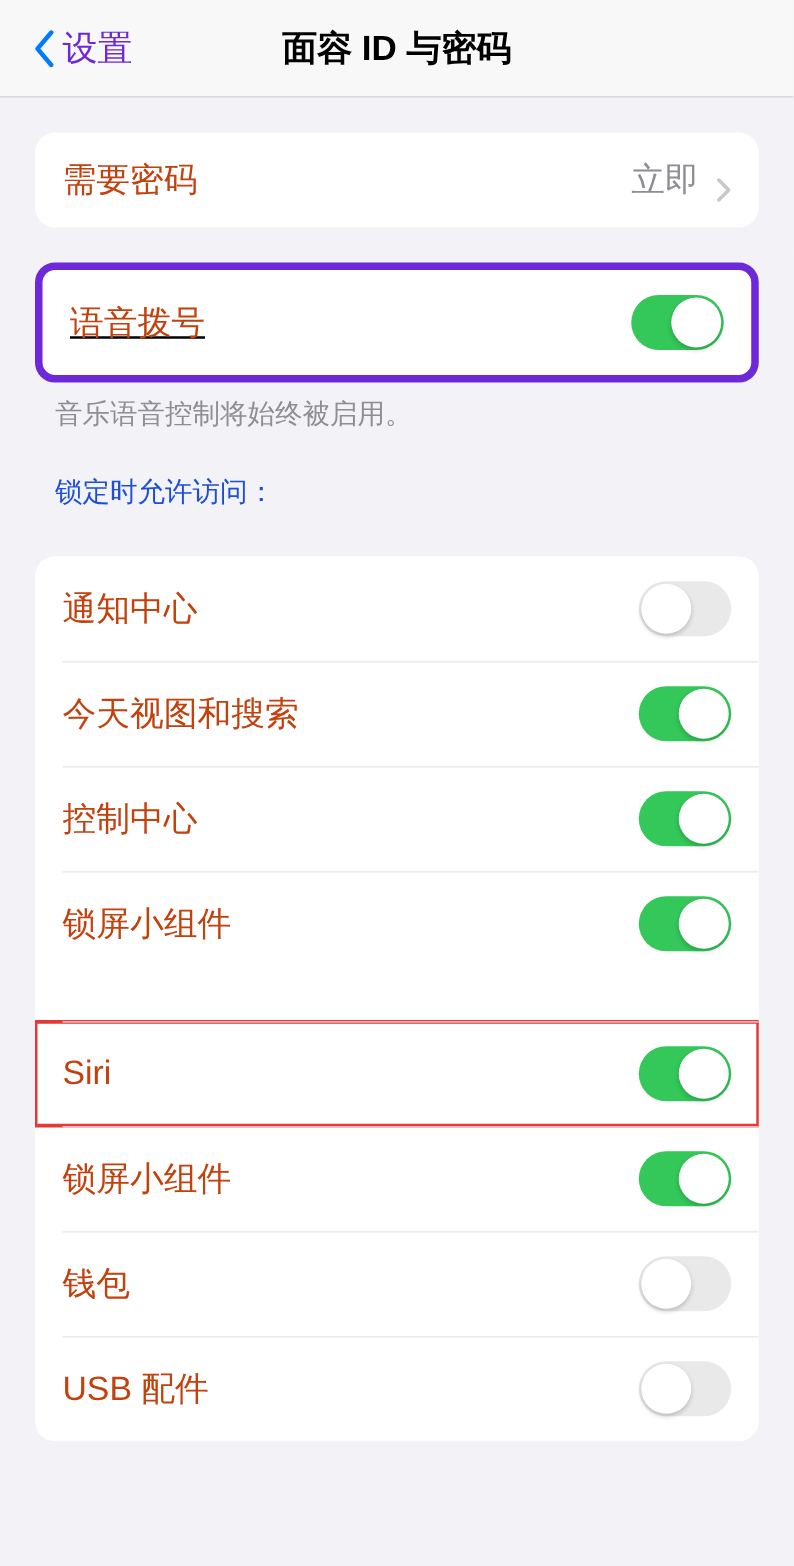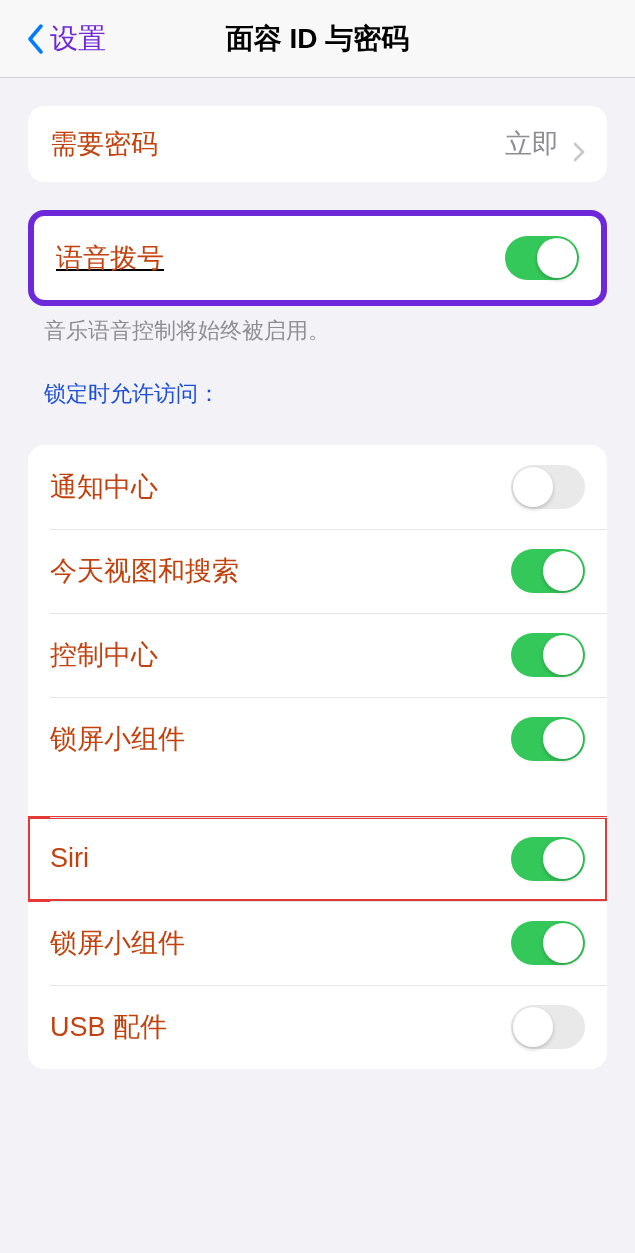--- a/index.html
+++ b/index.html
@@ -205,20 +205,26 @@
           <div class="knob"></div>
         </div>
       </div>
       <div class="row">
         <span class="row-label">锁屏小组件</span>
         <div class="switch on">
           <div class="knob"></div>
         </div>
       </div>
       <div class="row">
+        <span class="row-label">钱包</span>
+        <div class="switch off">
+          <div class="knob"></div>
+        </div>
+      </div>
+      <div class="row">
         <span class="row-label">USB 配件</span>
         <div class="switch off">
           <div class="knob"></div>
         </div>
       </div>
     </div>
 
 </div>
 
 </body></html>

